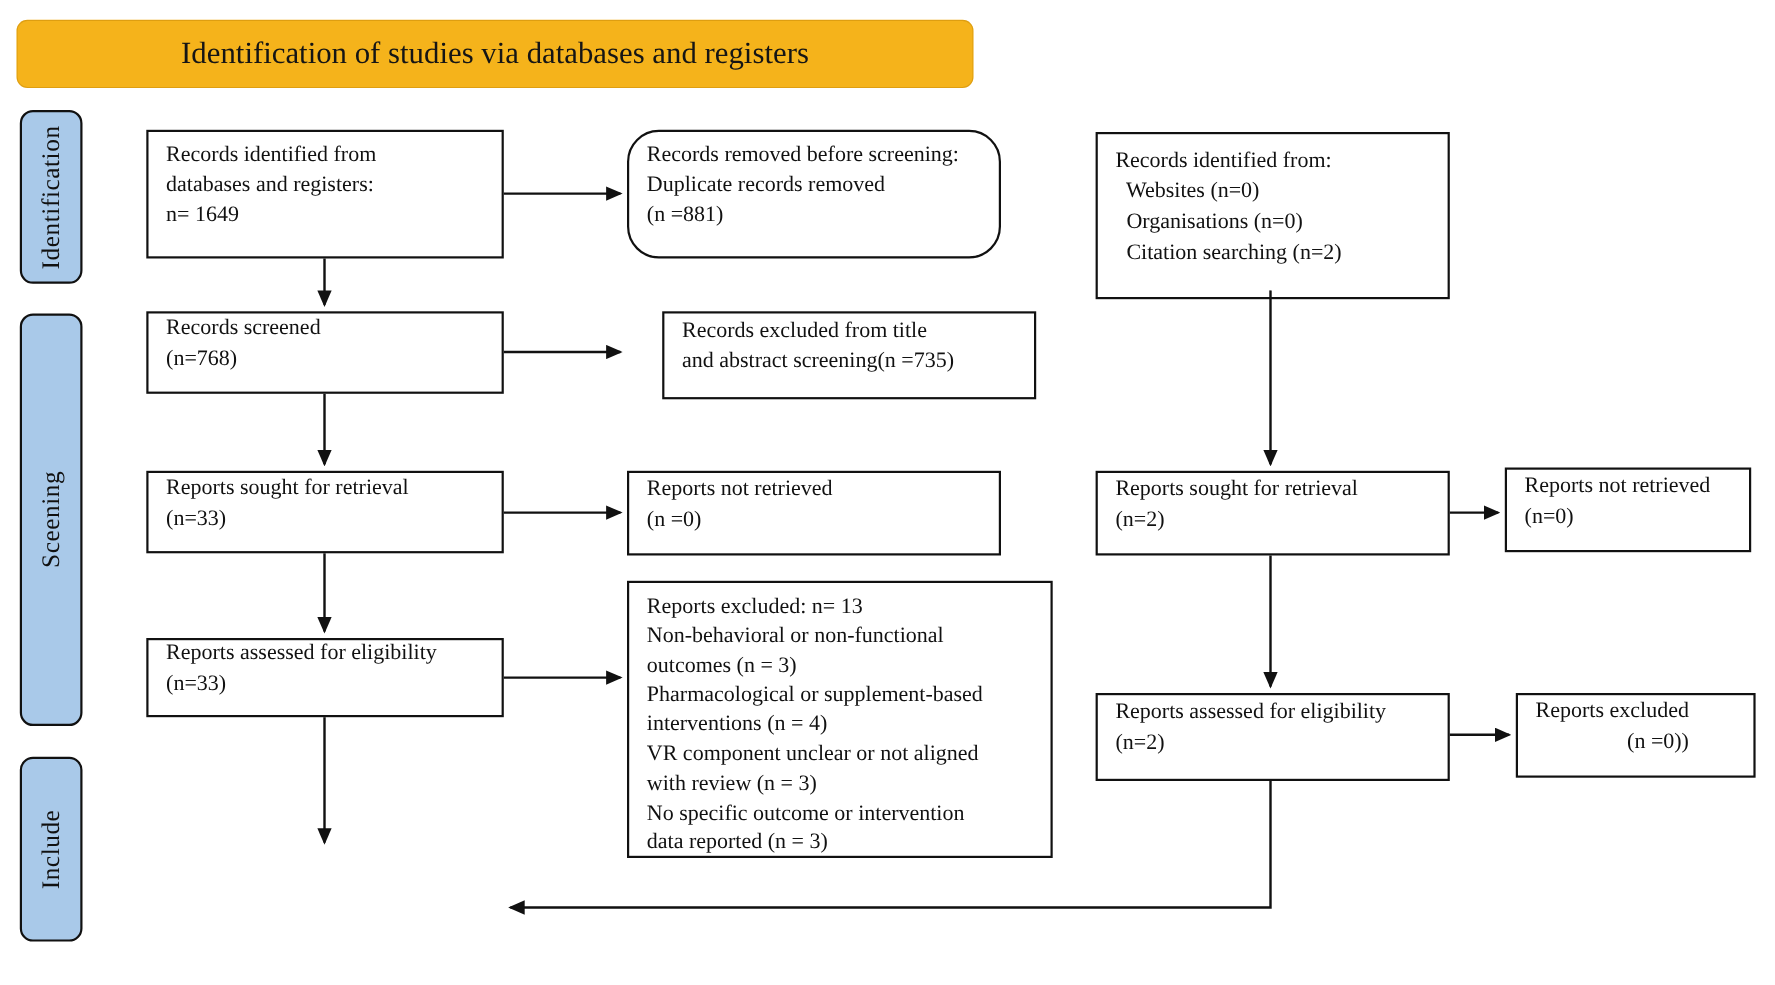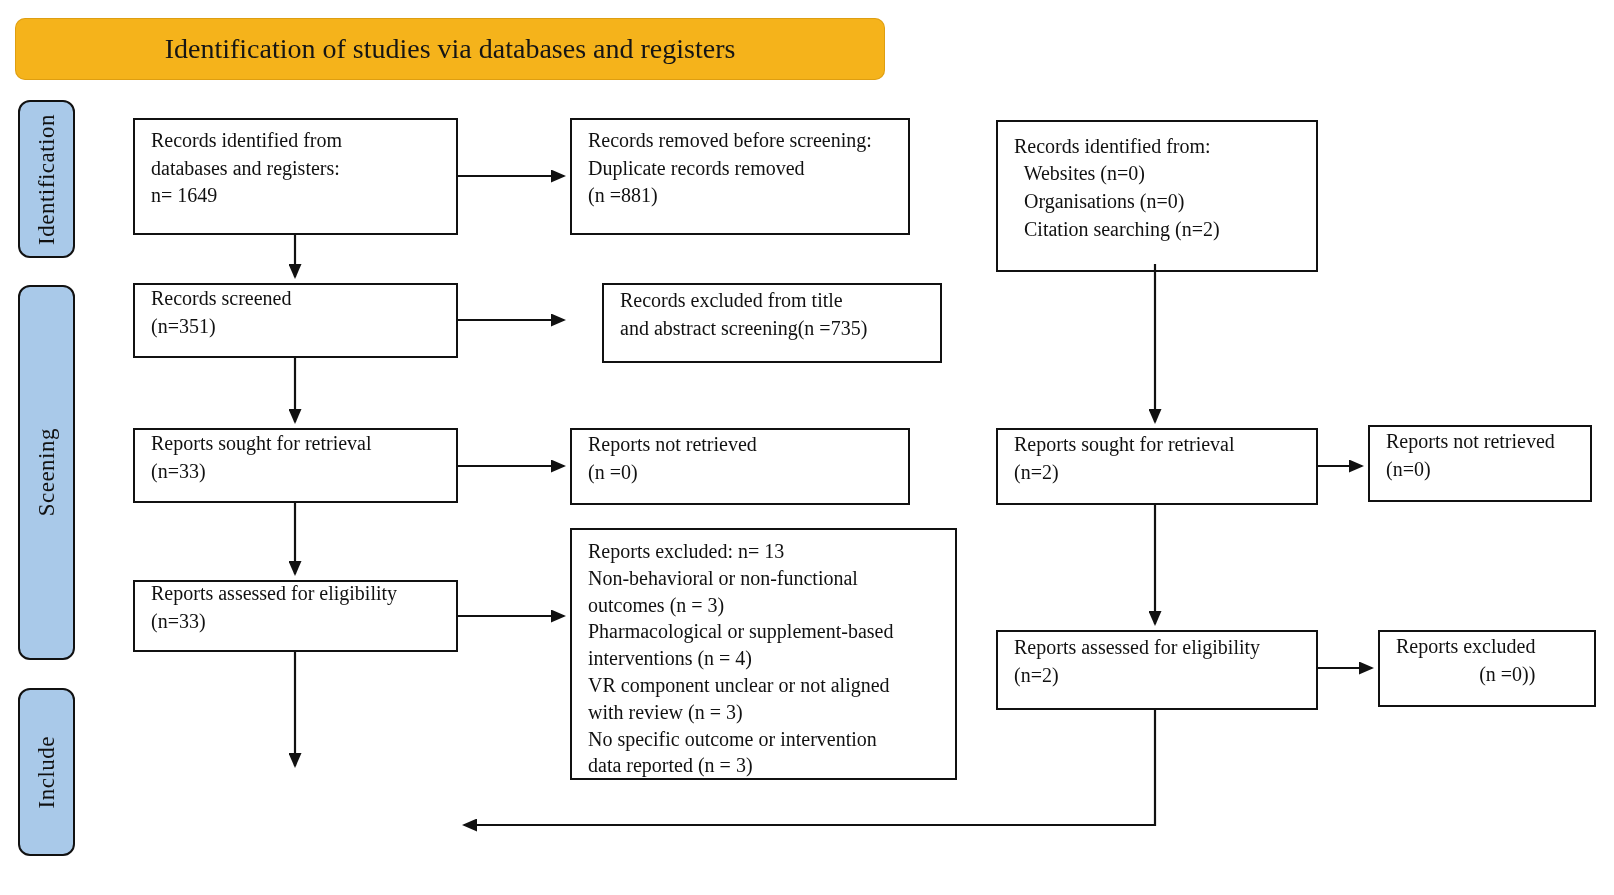--- a/index.html
+++ b/index.html
@@ -53,21 +53,21 @@
     padding:4px 8px 20px 16px;
   }
   .fbox.top{align-items:flex-start;padding-top:8px;}
   
   .bA{left:133px;top:118px;width:325px;height:117px;}
   .bB{left:133px;top:283px;width:325px;height:75px;}
   .bC{left:133px;top:428px;width:325px;height:75px;}
   .bD{left:133px;top:580px;width:325px;height:72px;}
   .bE{left:133px;top:772px;width:325px;height:88px;}
   
-  .bF{left:570px;top:118px;width:340px;height:117px;}
+  .bF{left:570px;top:118px;width:340px;height:117px;border-radius:29px;}
   .bG{left:570px;top:283px;width:340px;height:80px;margin-left:32px;}
   .bH{left:570px;top:428px;width:340px;height:77px;}
   .bI{left:570px;top:528px;width:387px;height:252px;line-height:1.34;}
   
   .bJ{left:996px;top:120px;width:322px;height:152px;}
   .bK{left:996px;top:428px;width:322px;height:77px;}
   .bL{left:996px;top:630px;width:322px;height:80px;}
   .bM{left:1368px;top:425px;width:224px;height:77px;}
   .bN{left:1378px;top:630px;width:218px;height:77px;text-align:right;}
   #arrows{position:absolute;left:0;top:0;pointer-events:none;}
@@ -88,21 +88,21 @@
     <span class="vtext">Sceening</span>
   </div>
   <div class="side side3">
     <span class="vtext">Include</span>
   </div>
 
   <div class="fbox bA">Records identified from
 databases and registers:
 n= 1649</div>
   <div class="fbox bB">Records screened
-(n=351)</div>
+(n=768)</div>
   <div class="fbox bC">Reports sought for retrieval
 (n=33)</div>
   <div class="fbox bD">Reports assessed for eligibility
 (n=33)</div>
 
   <div class="fbox bF">Records removed before screening:
 Duplicate records removed
 (n =881)</div>
   <div class="fbox bG">Records excluded from title
 and abstract screening(n =735)</div>

